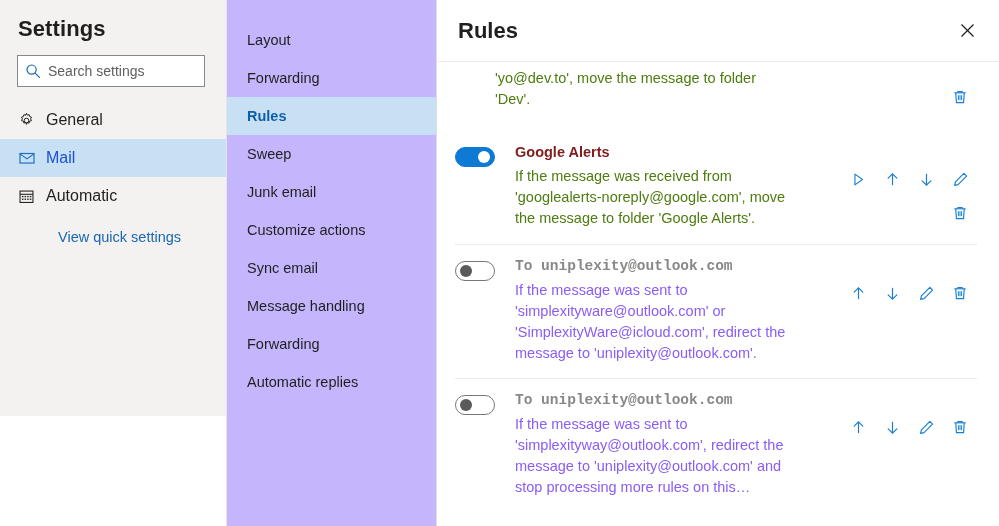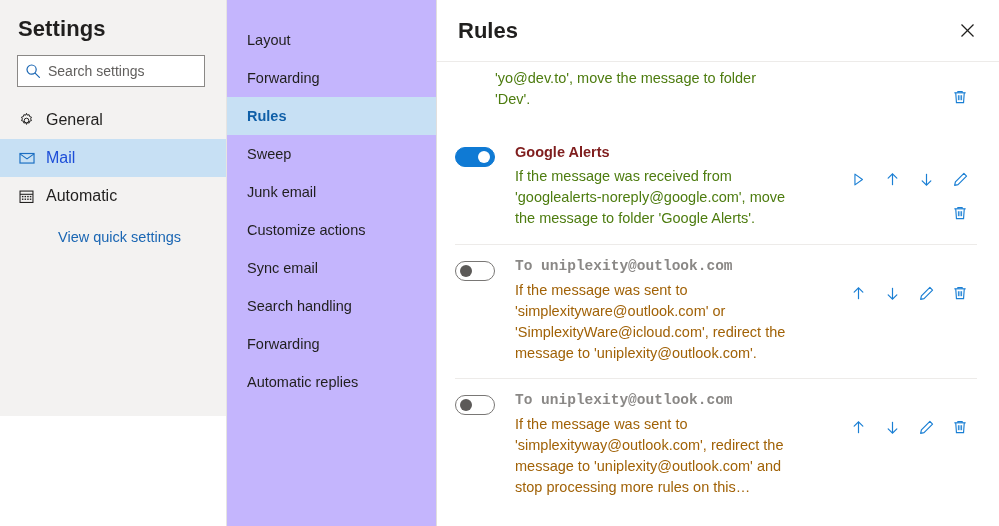--- a/index.html
+++ b/index.html
@@ -222,21 +222,21 @@
     color: #7f1d1d;
     margin-bottom: 6px;
   }
   .rule-desc {
     font-size: 14.5px;
     color: #4d7c0f;
     line-height: 21px;
     max-width: 272px;
   }
   .rule.disabled .rule-name { color: #8a8886; font-family: Liberation Mono, monospace; }
-  .rule.disabled .rule-desc { color: #a16207; }
+  .rule.disabled .rule-desc { color: #8b5cf6; }
 
   .rule-actions {
     flex: 0 0 168px;
     width: 168px;
     display: flex;
     flex-wrap: wrap;
     align-items: flex-start;
     justify-content: flex-end;
     padding-top: 18px;
     gap: 0;
@@ -330,21 +330,21 @@
   </div>
 
   <div class="subnav">
     <div class="subnav-item">Layout</div>
     <div class="subnav-item">Forwarding</div>
     <div class="subnav-item selected">Rules</div>
     <div class="subnav-item">Sweep</div>
     <div class="subnav-item">Junk email</div>
     <div class="subnav-item">Customize actions</div>
     <div class="subnav-item">Sync email</div>
-    <div class="subnav-item">Search handling</div>
+    <div class="subnav-item">Message handling</div>
     <div class="subnav-item">Forwarding</div>
     <div class="subnav-item">Automatic replies</div>
   </div>
 
   <div class="main">
 
     <div class="main-header">
       <div class="main-title">Rules</div>
       <div class="close-btn">
         <svg width="15" height="15" viewBox="0 0 16 16">

